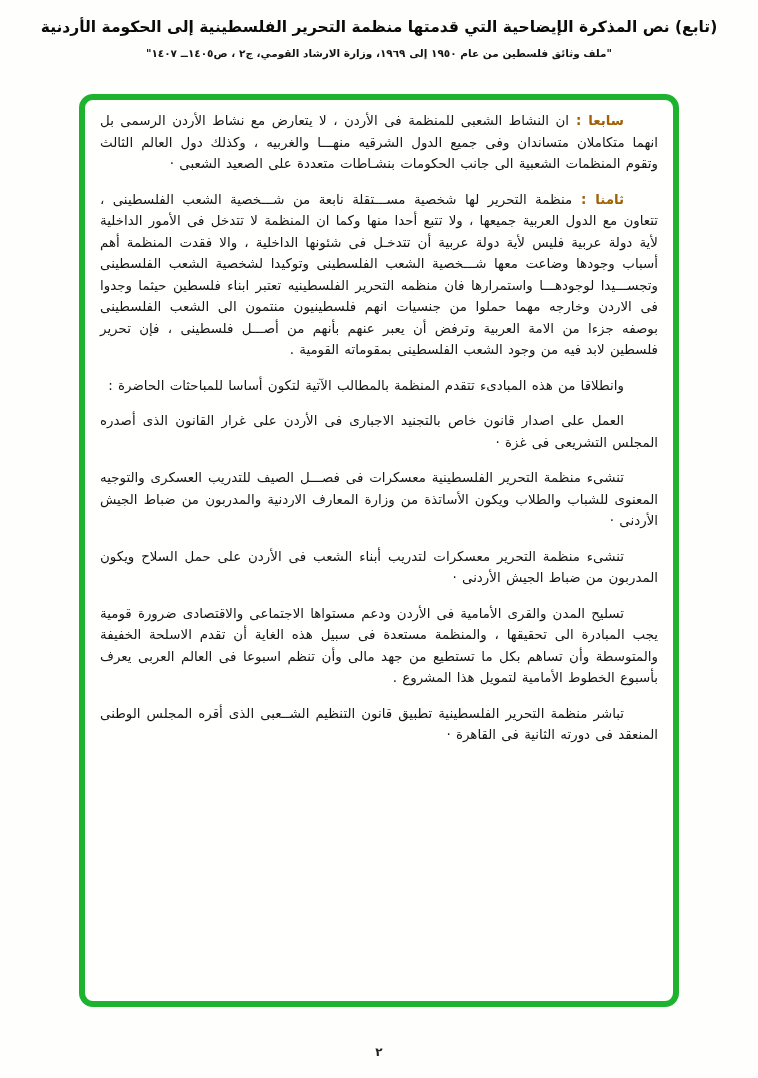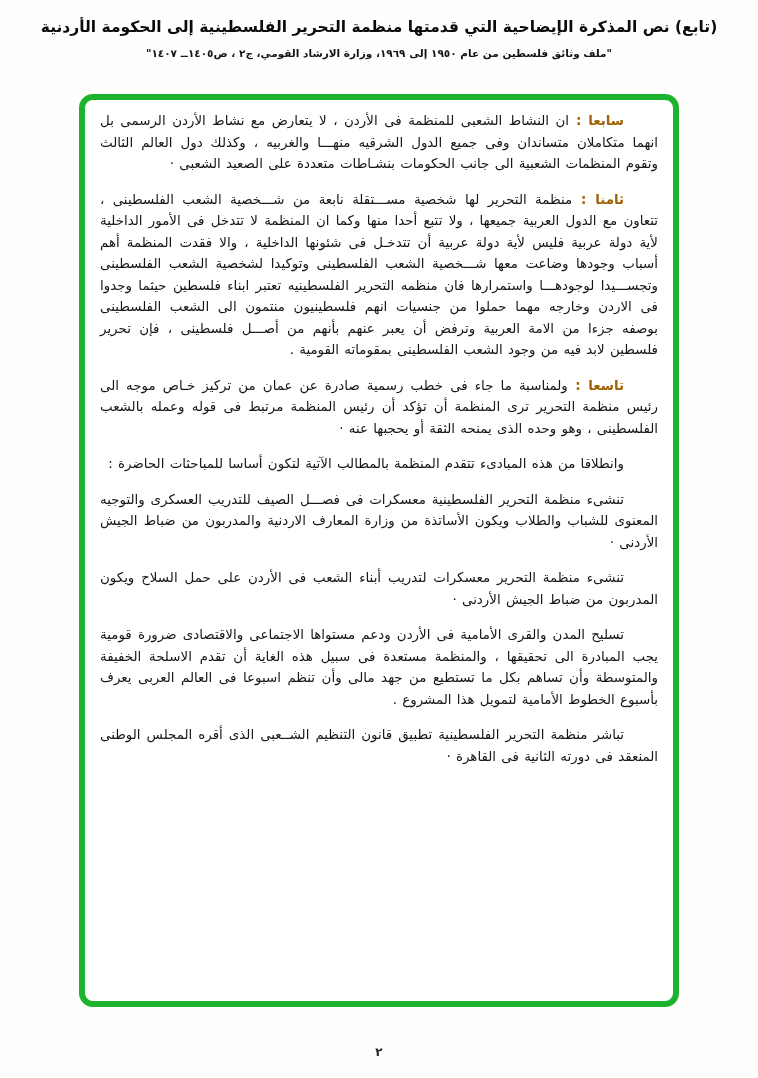--- a/index.html
+++ b/index.html
@@ -91,28 +91,28 @@
 <section class="memo-frame" style="border-color: rgb(29, 179, 46);">
   <div class="memo-body">
   <p class="para">
     <strong class="lead">سابعا : </strong><span>ان النشاط الشعبى للمنظمة فى الأردن ، لا يتعارض مع نشاط الأردن الرسمى بل انهما متكاملان متساندان وفى جميع الدول الشرقيه منهـــا والغربيه ، وكذلك دول العالم الثالث وتقوم المنظمات الشعبية الى جانب الحكومات بنشـاطات متعددة على الصعيد الشعبى ·</span>
   </p>
 
   <p class="para">
     <strong class="lead">ثامنا : </strong><span>منظمة التحرير لها شخصية مســـتقلة نابعة من شـــخصية الشعب الفلسطينى ، تتعاون مع الدول العربية جميعها ، ولا تتبع أحدا منها وكما ان المنظمة لا تتدخل فى الأمور الداخلية لأية دولة عربية فليس لأية دولة عربية أن تتدخـل فى شئونها الداخلية ، والا فقدت المنظمة أهم أسباب وجودها وضاعت معها شـــخصية الشعب الفلسطينى وتوكيدا لشخصية الشعب الفلسطينى وتجســـيدا لوجودهـــا واستمرارها فان منظمه التحرير الفلسطينيه تعتبر ابناء فلسطين حيثما وجدوا فى الاردن وخارجه مهما حملوا من جنسيات انهم فلسطينيون منتمون الى الشعب الفلسطينى بوصفه جزءا من الامة العربية وترفض أن يعبر عنهم بأنهم من أصـــل فلسطينى ، فإن تحرير فلسطين لابد فيه من وجود الشعب الفلسطينى بمقوماته القومية .</span>
   </p>
 
-  <p class="para">
-    <strong class="lead">تاسعا : </strong><span>ولمناسبة ما جاء فى خطب رسمية صادرة عن عمان من تركيز خـاص موجه الى رئيس منظمة التحرير ترى المنظمة أن تؤكد أن رئيس المنظمة مرتبط فى قوله وعمله بالشعب الفلسطينى ، وهو وحده الذى يمنحه الثقة أو يحجبها عنه ·</span>
-  </p>
 
   <p class="para">
     <strong class="lead"></strong><span>وانطلاقا من هذه المبادىء تتقدم المنظمة بالمطالب الآتية لتكون أساسا للمباحثات الحاضرة :</span>
   </p>
 
+  <p class="para">
+    <strong class="lead"></strong><span>العمل على اصدار قانون خاص بالتجنيد الاجبارى فى الأردن على غرار القانون الذى أصدره المجلس التشريعى فى غزة ·</span>
+  </p>
 
 
   <p class="para">
     <strong class="lead"></strong><span>تنشىء منظمة التحرير الفلسطينية معسكرات فى فصـــل الصيف للتدريب العسكرى والتوجيه المعنوى للشباب والطلاب ويكون الأساتذة من وزارة المعارف الاردنية والمدربون من ضباط الجيش الأردنى ·</span>
   </p>
 
   <p class="para">
     <strong class="lead"></strong><span>تنشىء منظمة التحرير معسكرات لتدريب أبناء الشعب فى الأردن على حمل السلاح ويكون المدربون من ضباط الجيش الأردنى ·</span>
   </p>
 

